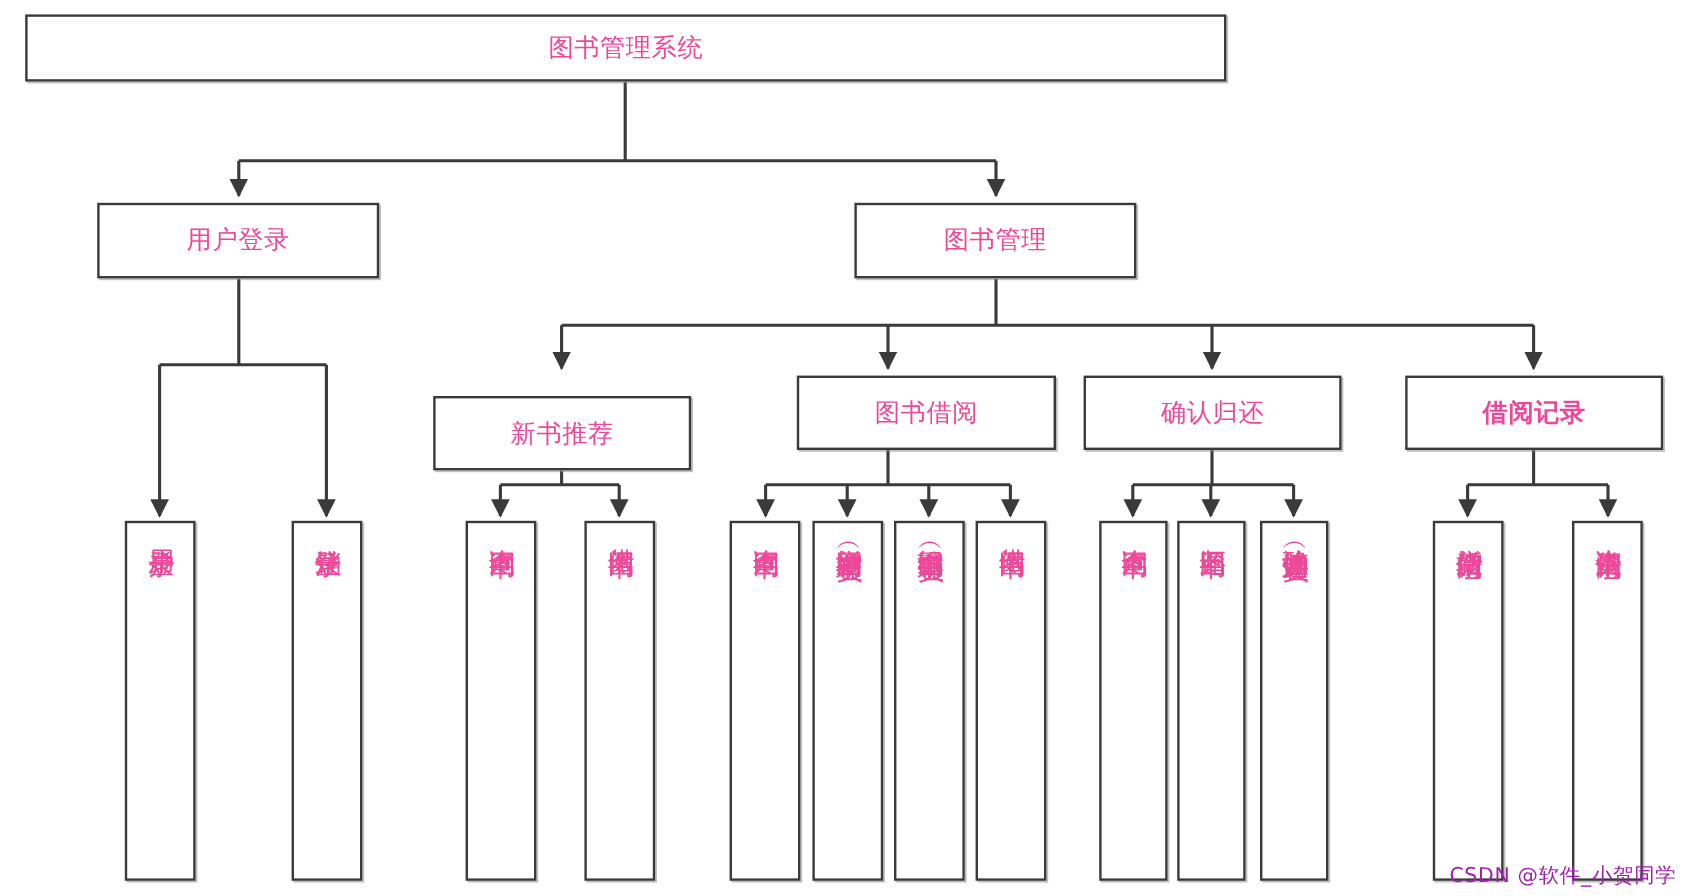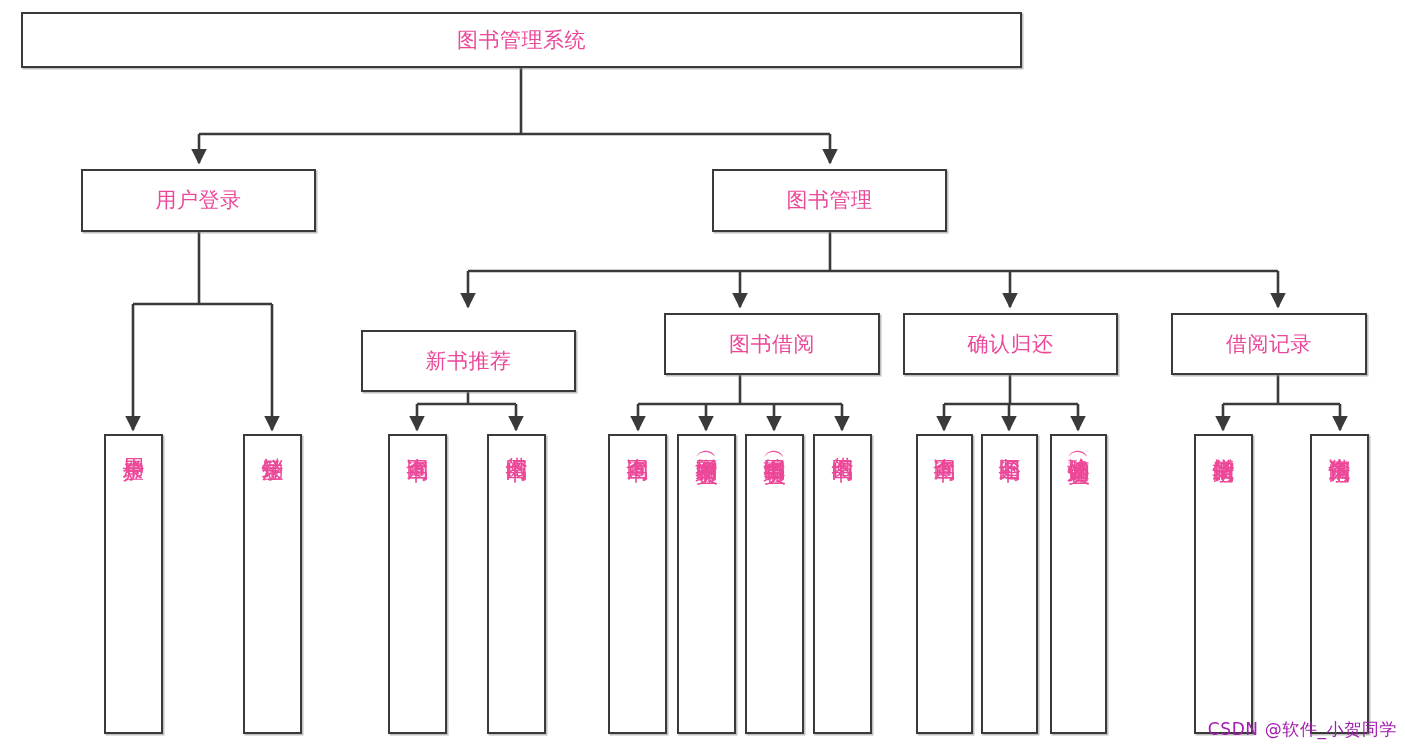--- a/index.html
+++ b/index.html
@@ -128,21 +128,21 @@
 
 <div class="node-box" style="left:361px; top:330px; width:215px; height:62px;">
   <span class="node-label">新书推荐</span>
 </div>
 <div class="node-box" style="left:632px; top:313px; width:216px; height:62px;margin-left:32px;">
   <span class="node-label">图书借阅</span>
 </div>
 <div class="node-box" style="left:903px; top:313px; width:215px; height:62px;">
   <span class="node-label">确认归还</span>
 </div>
-<div class="node-box" style="left:1171px; top:313px; width:196px; height:62px;">
+<div class="node-box" style="left:1171px; top:313px; width:215px; height:62px;font-weight:bold;">
   <span class="node-label">借阅记录</span>
 </div>
 
 <div class="node-box leaf" style="left:104px; top:434px; width:59px; height:300px;">
   <span class="node-label">用户登录</span>
 </div>
 <div class="node-box leaf" style="left:243px; top:434px; width:59px; height:300px;">
   <span class="node-label">注销登录</span>
 </div>
 

